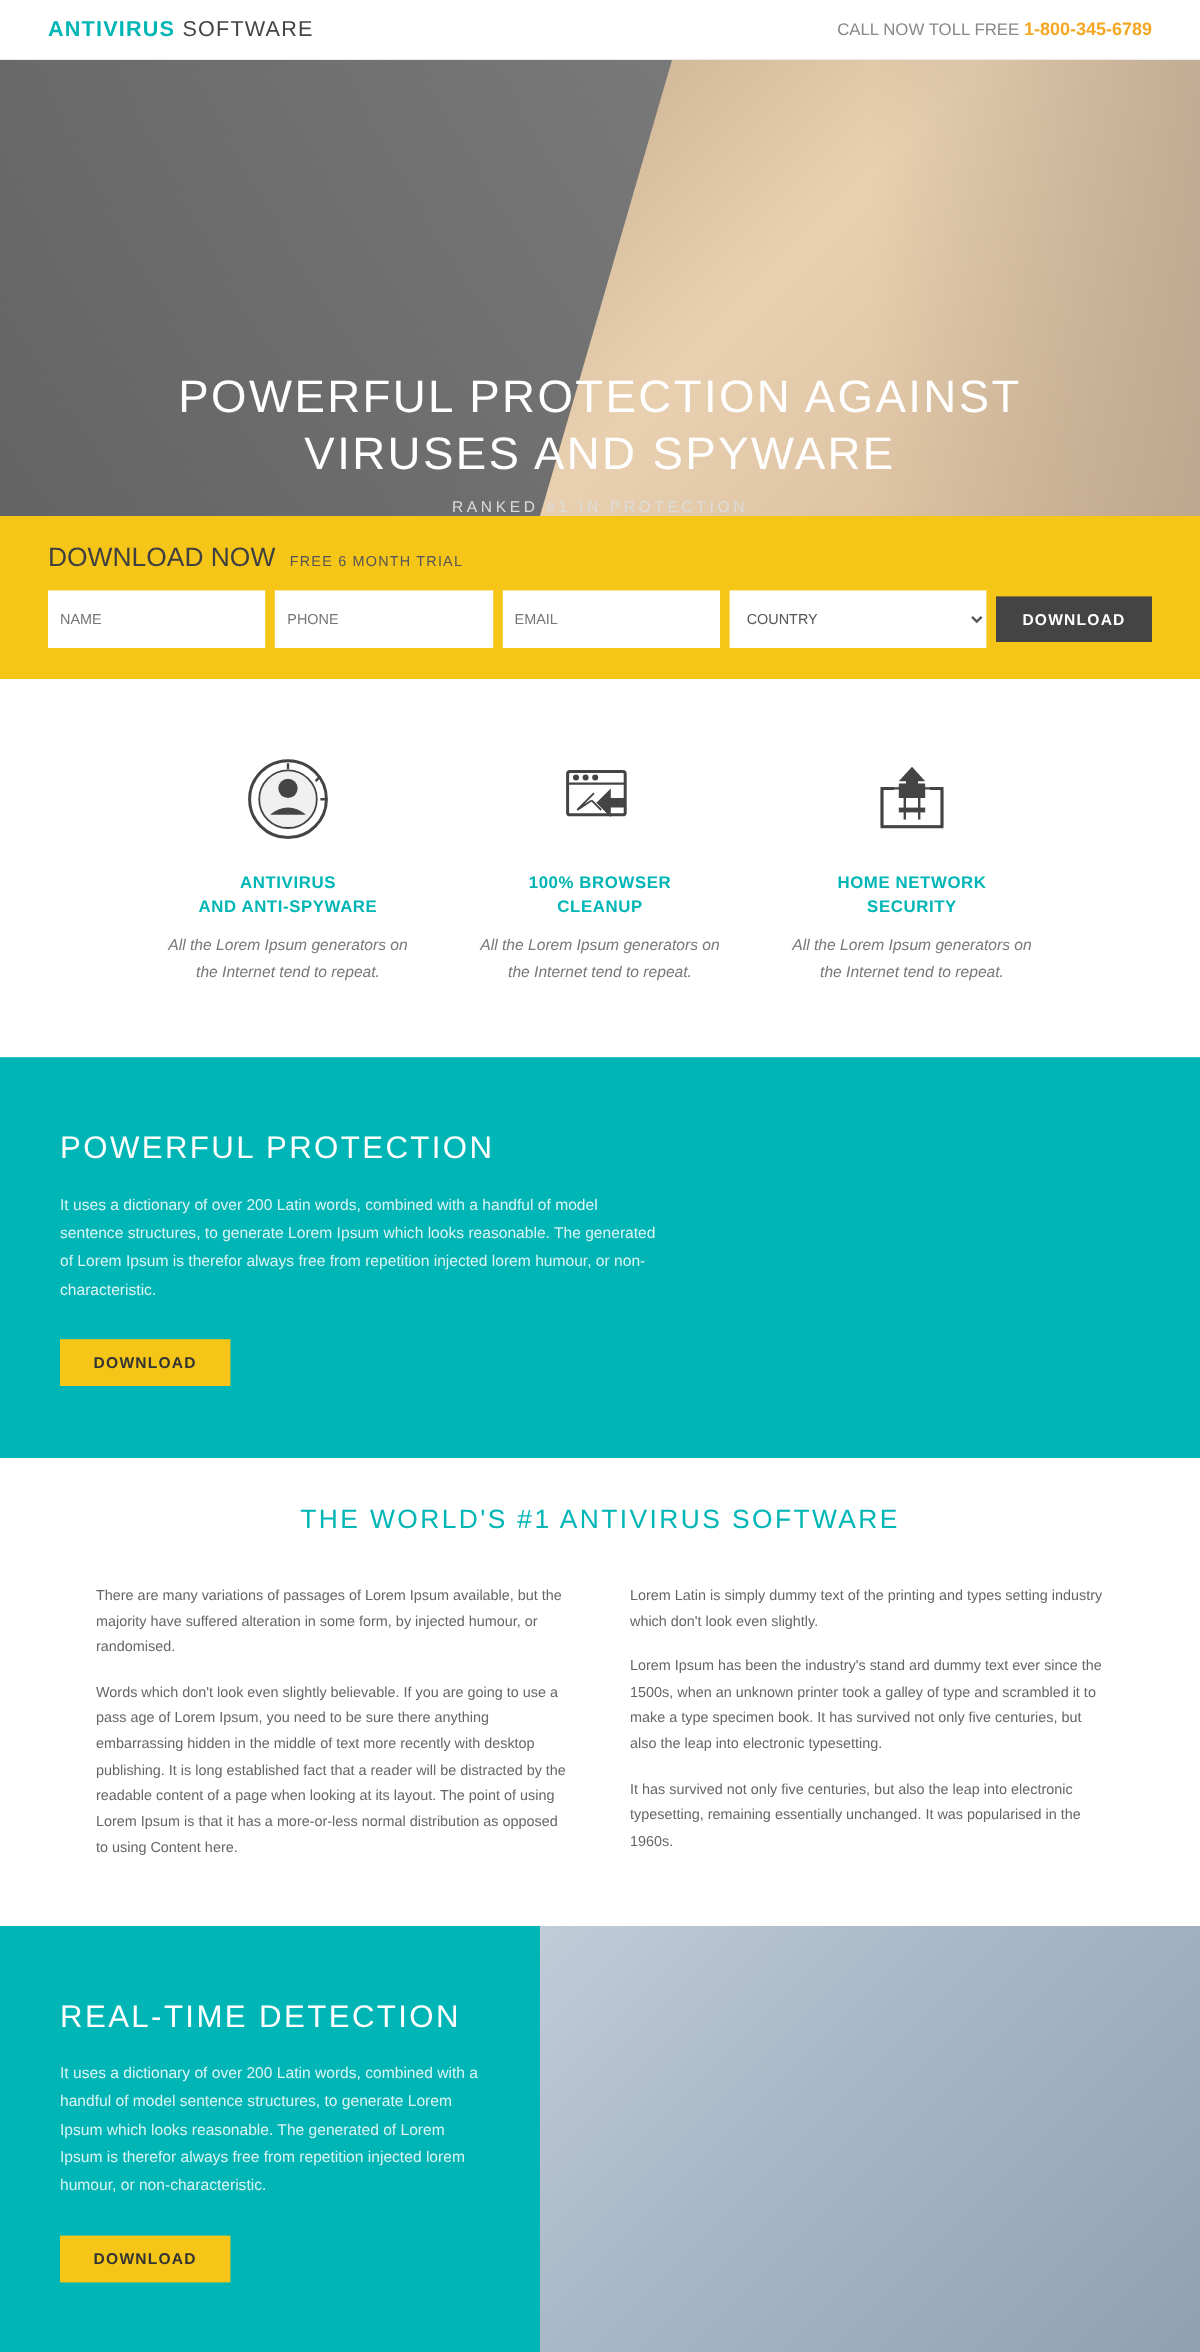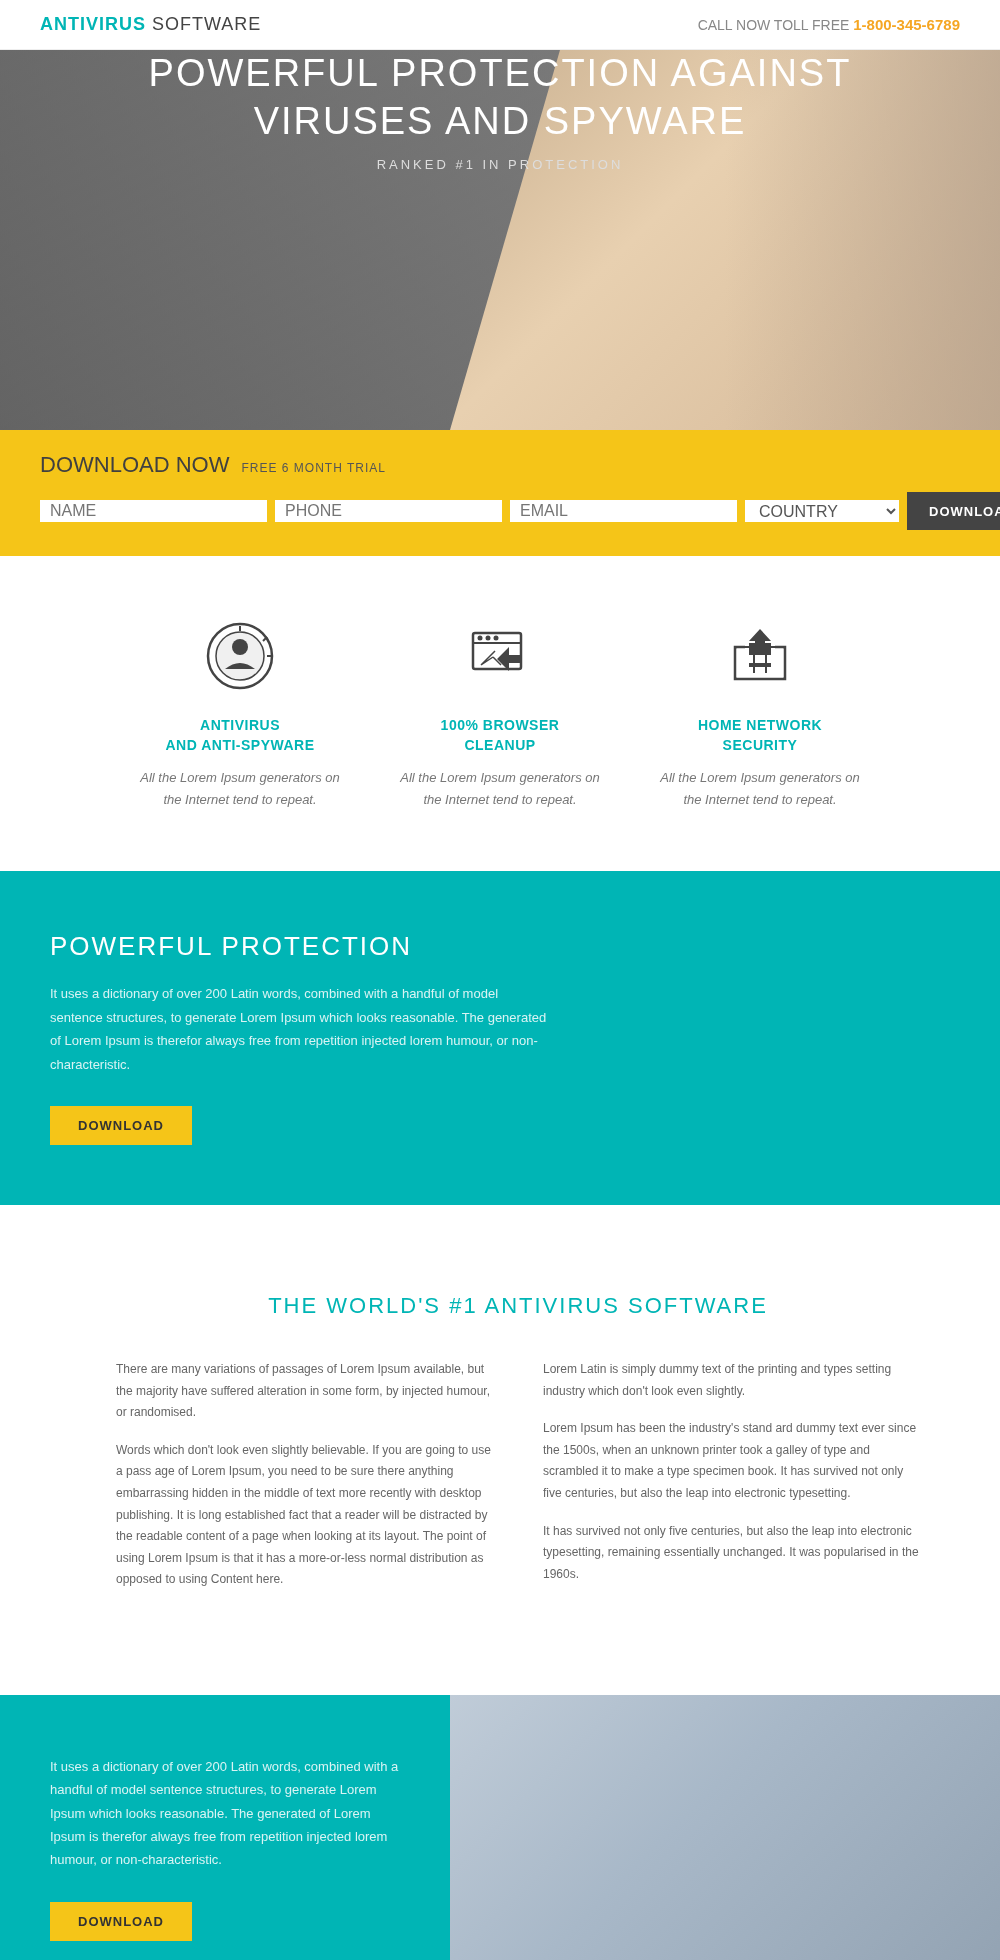--- a/index.html
+++ b/index.html
@@ -19,21 +19,21 @@
     .logo span.soft { color: #444; font-weight: 300; }
 
     
     .hero {
       position: relative;
       width: 100%;
       height: 380px;
       background: linear-gradient(rgba(80,80,80,0.55), rgba(60,60,60,0.6)),
                   linear-gradient(135deg, #888 0%, #bbb 60%, #999 100%);
       display: flex;
-      align-items: flex-start;
+      align-items: flex-end;
       justify-content: center;
       text-align: center;
       overflow: hidden;
     }
     .hero-bg-person {
       position: absolute;
       right: 0; top: 0;
       width: 55%;
       height: 100%;
       background: linear-gradient(to left, rgba(180,160,140,0.7), transparent 50%),
@@ -79,24 +79,24 @@
       color: #555;
       text-transform: uppercase;
       letter-spacing: 1px;
     }
     .download-form {
       display: flex;
       gap: 8px;
       align-items: center;
     }
     .download-form input, .download-form select {
-      height: 22px;
+      height: 48px;
       padding: 0 10px;
       border: none;
-      font-size: 16px;
+      font-size: 12px;
       color: #999;
       background: #fff;
       outline: none;
       flex: 1;
     }
     .download-form select { flex: 1.2; color: #555; }
     .download-form button {
       height: 38px;
       padding: 0 22px;
       background: #444;
@@ -202,23 +202,22 @@
       font-weight: 700;
       text-transform: uppercase;
       padding: 12px 28px;
       cursor: pointer;
       letter-spacing: 1px;
       border: none;
     }
 
     
     .world-section {
-      padding: 88px 80px;
+      padding: 38px 80px;
       background: #fff;
-      margin-left: 36px;
     }
     .world-title {
       text-align: center;
       color: #00b5b5;
       font-size: 22px;
       font-weight: 300;
       text-transform: uppercase;
       letter-spacing: 2px;
       margin-bottom: 40px;
     }
@@ -390,19 +389,20 @@
     <div class="world-col">
       <p>Lorem Latin is simply dummy text of the printing and types setting industry which don't look even slightly.</p>
       <p>Lorem Ipsum has been the industry's stand ard dummy text ever since the 1500s, when an unknown printer took a galley of type and scrambled it to make a type specimen book. It has survived not only five centuries, but also the leap into electronic typesetting.</p>
       <p>It has survived not only five centuries, but also the leap into electronic typesetting, remaining essentially unchanged. It was popularised in the 1960s.</p>
     </div>
   </div>
 </section>
 
 <section class="realtime-section">
   <div class="realtime-content">
+    <h2 class="realtime-title">REAL-TIME DETECTION</h2>
     <p class="realtime-text">It uses a dictionary of over 200 Latin words, combined with a handful of model sentence structures, to generate Lorem Ipsum which looks reasonable. The generated of Lorem Ipsum is therefor always free from repetition injected lorem humour, or non-characteristic.</p>
     <button class="btn-yellow">DOWNLOAD</button>
   </div>
   <div class="realtime-image">
     <div class="realtime-image-inner"></div>
   </div>
 </section>
 
 </body></html>

